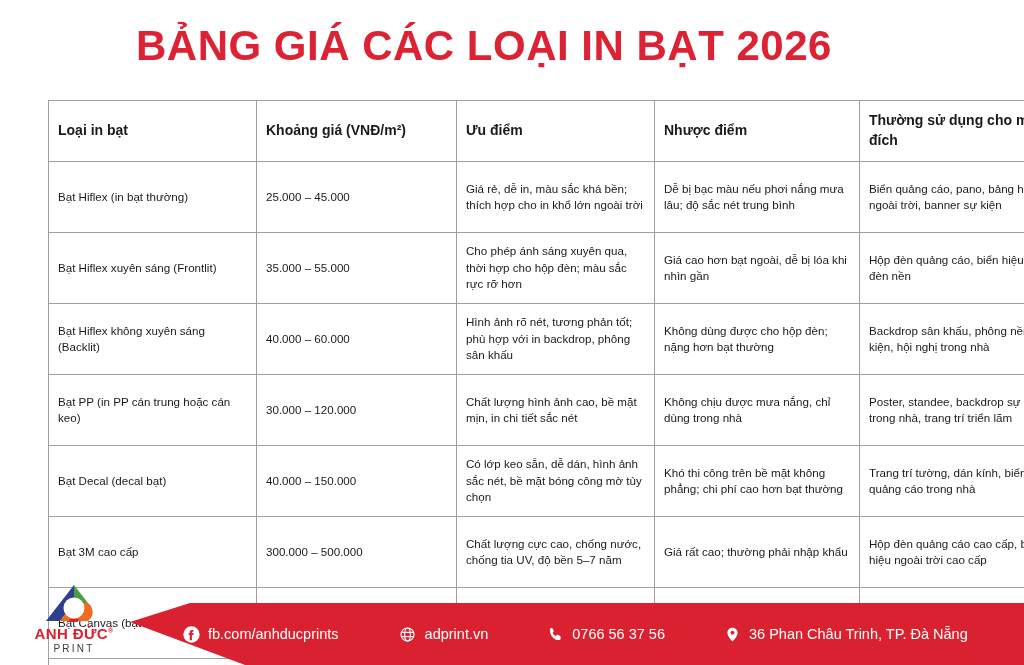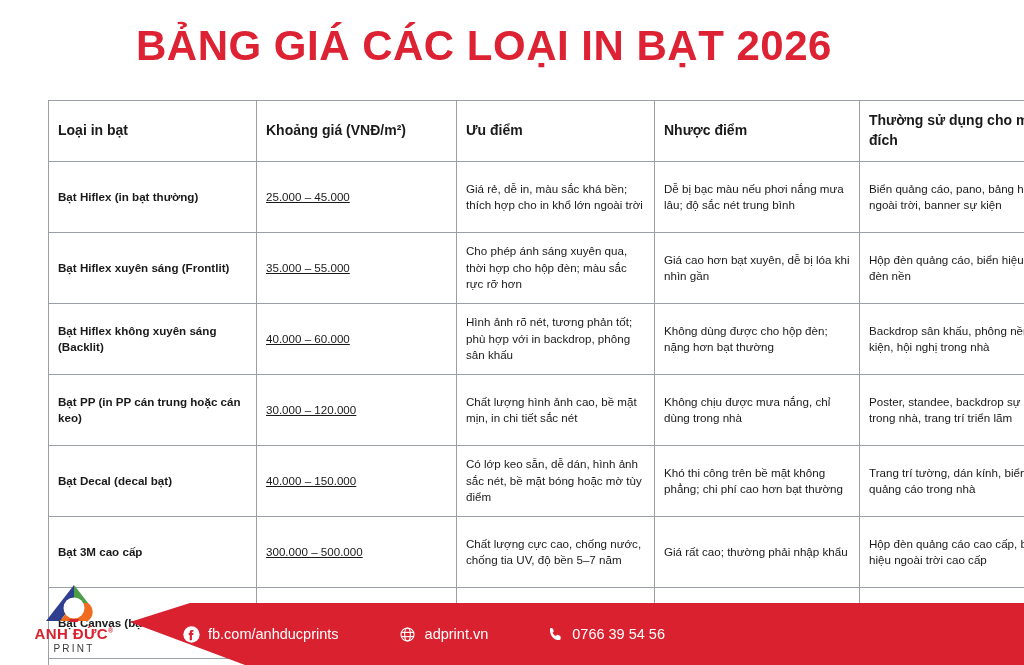--- a/index.html
+++ b/index.html
@@ -56,22 +56,22 @@
   }
   .price-table tbody td {
     height: 54px;
   }
   .col-type   { width: 190px; }
   .col-price  { width: 182px; }
   .col-pro    { width: 180px; }
   .col-con    { width: 187px; }
   .col-use    { width: 189px; }
 
-  td.cell-type { font-weight: bold; }
-  td.cell-price { font-weight: normal; text-decoration: underline; }
+  td.cell-type { font-weight: normal; }
+  td.cell-price { font-weight: normal; }
 
   
   .footer {
     position: absolute;
     left: 0;
     bottom: 0;
     width: 1024px;
     height: 70px;
   }
   .footer-banner {
@@ -168,41 +168,41 @@
       <td class="cell-type">Bạt Hiflex (in bạt thường)</td>
       <td class="cell-price">25.000 – 45.000</td>
       <td class="cell-pro">Giá rẻ, dễ in, màu sắc khá bền; thích hợp cho in khổ lớn ngoài trời</td>
       <td class="cell-con">Dễ bị bạc màu nếu phơi nắng mưa lâu; độ sắc nét trung bình</td>
       <td class="cell-use">Biển quảng cáo, pano, bảng hiệu ngoài trời, banner sự kiện</td>
     </tr>
     <tr>
       <td class="cell-type">Bạt Hiflex xuyên sáng (Frontlit)</td>
       <td class="cell-price">35.000 – 55.000</td>
       <td class="cell-pro">Cho phép ánh sáng xuyên qua, thời hợp cho hộp đèn; màu sắc rực rỡ hơn</td>
-      <td class="cell-con">Giá cao hơn bạt xuyên, dễ bị lóa khi nhìn gần</td>
+      <td class="cell-con">Giá cao hơn bạt ngoài, dễ bị lóa khi nhìn gần</td>
       <td class="cell-use">Hộp đèn quảng cáo, biển hiệu có đèn nền</td>
     </tr>
     <tr>
       <td class="cell-type">Bạt Hiflex không xuyên sáng (Backlit)</td>
       <td class="cell-price">40.000 – 60.000</td>
       <td class="cell-pro">Hình ảnh rõ nét, tương phản tốt; phù hợp với in backdrop, phông sân khấu</td>
       <td class="cell-con">Không dùng được cho hộp đèn; nặng hơn bạt thường</td>
       <td class="cell-use">Backdrop sân khấu, phông nền sự kiện, hội nghị trong nhà</td>
     </tr>
     <tr>
       <td class="cell-type">Bạt PP (in PP cán trung hoặc cán keo)</td>
       <td class="cell-price">30.000 – 120.000</td>
       <td class="cell-pro">Chất lượng hình ảnh cao, bề mặt mịn, in chi tiết sắc nét</td>
       <td class="cell-con">Không chịu được mưa nắng, chỉ dùng trong nhà</td>
       <td class="cell-use">Poster, standee, backdrop sự kiện trong nhà, trang trí triển lãm</td>
     </tr>
     <tr>
       <td class="cell-type">Bạt Decal (decal bạt)</td>
       <td class="cell-price">40.000 – 150.000</td>
-      <td class="cell-pro">Có lớp keo sẵn, dễ dán, hình ảnh sắc nét, bề mặt bóng hoặc mờ tùy điểm</td>
+      <td class="cell-pro">Có lớp keo sẵn, dễ dán, hình ảnh sắc nét, bề mặt bóng công mờ tùy chọn</td>
       <td class="cell-con">Khó thi công trên bề mặt không phẳng; chi phí cao hơn bạt thường</td>
       <td class="cell-use">Trang trí tường, dán kính, biển quảng cáo trong nhà</td>
     </tr>
     <tr>
       <td class="cell-type">Bạt 3M cao cấp</td>
       <td class="cell-price">300.000 – 500.000</td>
       <td class="cell-pro">Chất lượng cực cao, chống nước, chống tia UV, độ bền 5–7 năm</td>
       <td class="cell-con">Giá rất cao; thường phải nhập khẩu</td>
       <td class="cell-use">Hộp đèn quảng cáo cao cấp, bảng hiệu ngoài trời cao cấp</td>
     </tr>
@@ -250,23 +250,32 @@
       </span>
       <span>adprint.vn</span>
     </div>
 
     <div class="footer-item fi-gap-3">
       <span class="footer-icon">
         <svg width="17" height="17" viewBox="0 0 24 24">
           <path d="M6.6 2.8c.7 0 1.3.4 1.6 1l1.2 2.7c.3.7.1 1.5-.5 2l-1.1.9c1 2.1 2.7 3.8 4.8 4.8l.9-1.1c.5-.6 1.3-.8 2-.5l2.7 1.2c.6.3 1 .9 1 1.6v2.5c0 1.1-.9 2-2 2C10 19.9 4.1 14 4.1 4.8c0-1.1.9-2 2-2h.5z" fill="#ffffff"></path>
         </svg>
       </span>
-      <span>0766 39 54 56</span>
-    </div>
-
+      <span>0766 56 37 56</span>
+    </div>
+
+    <div class="footer-item">
+      <span class="footer-icon">
+        <svg width="17" height="17" viewBox="0 0 24 24">
+          <path d="M12 2.3c-4 0-7.2 3.2-7.2 7.2 0 5.4 7.2 12.2 7.2 12.2s7.2-6.8 7.2-12.2c0-4-3.2-7.2-7.2-7.2z" fill="#ffffff"></path>
+          <circle cx="12" cy="9.4" r="2.7" fill="#D9212F"></circle>
+        </svg>
+      </span>
+      <span>36 Phan Châu Trinh, TP. Đà Nẵng</span>
+    </div>
 
   </div>
 
   <div class="logo">
     <div class="logo-mark">
       <svg width="62" height="42" viewBox="0 0 62 42">
         <path d="M31 2 L45 20 L31 20 Z" fill="#4C9E45"></path>
         <path d="M31 2 L31 20 L17 38 L3 38 Z" fill="#2E3F8F"></path>
         <path d="M31 20 L45 20 L45 38 L17 38 Z" fill="#EF6C1F"></path>
         <path d="M45 20 a11 11 0 0 1 0 18 Z" fill="#EF6C1F"></path>

